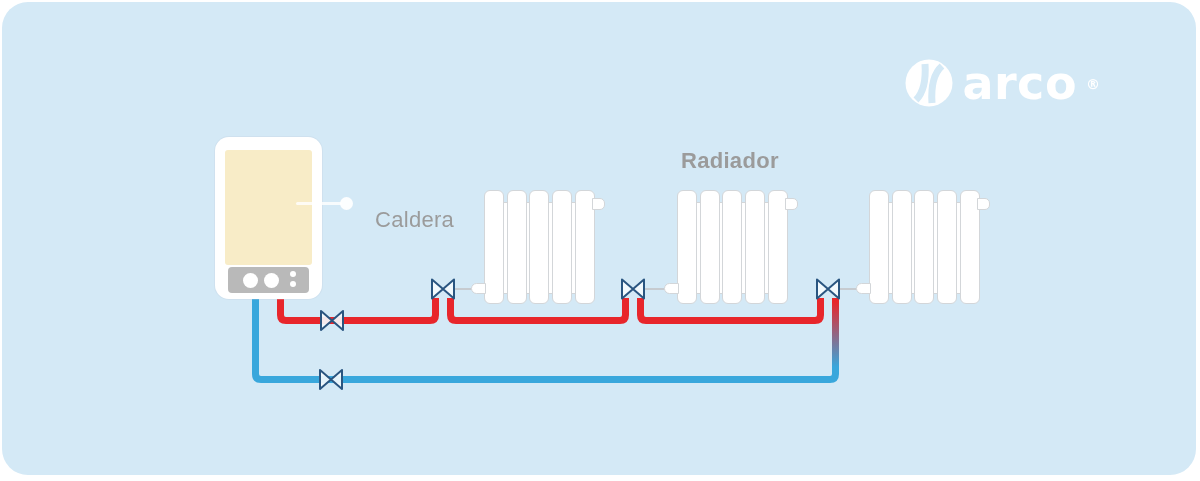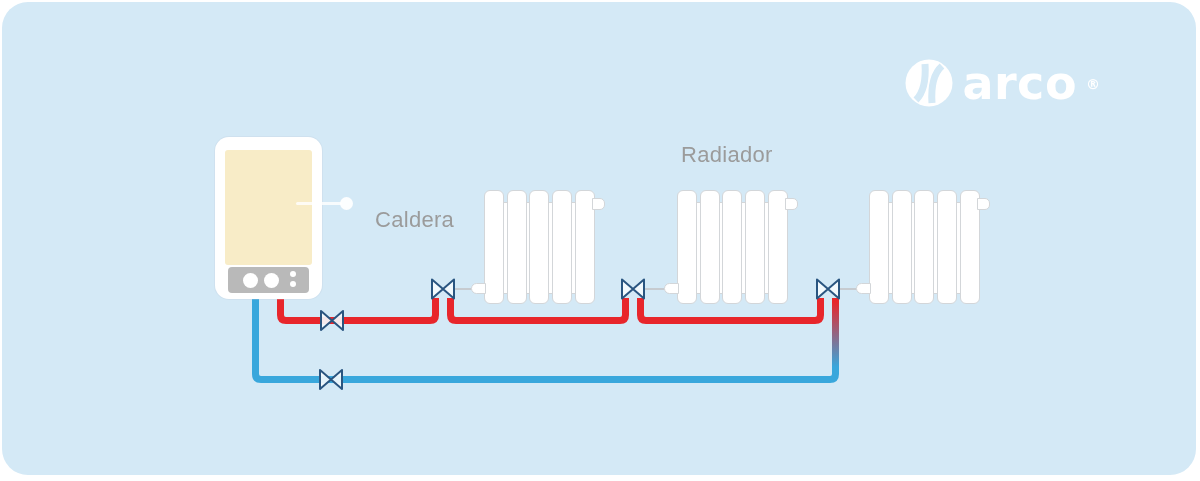--- a/index.html
+++ b/index.html
@@ -63,21 +63,21 @@
   }
   .leader-dot {
     position: absolute; left: 338px; top: 195px; width: 13px; height: 13px;
     border-radius: 50%; background: rgba(255,255,255,0.92); z-index: 3;
   }
   .lbl {
     position: absolute; color: var(--label-gray); font-size: 22px; line-height: 26px;
     z-index: 3; letter-spacing: 0.3px;
   }
   .lbl-caldera { left: 373px; top: 189px; margin-top: 16px; }
-  .lbl-radiador { left: 679px; top: 140px; }
+  .lbl-radiador { left: 679px; top: 146px; font-weight: bold; }
 
   
   .radiator { position: absolute; top: 188px; width: 111px; height: 114px; z-index: 2; }
   .radiator.r1 { left: 482px; }
   .radiator.r2 { left: 675px; }
   .radiator.r3 { left: 867px; }
   .rad-body {
     position: absolute; left: 4px; top: 12px; width: 103px; height: 92px;
     background: var(--white); border: 1.5px solid var(--rad-border);
   }

